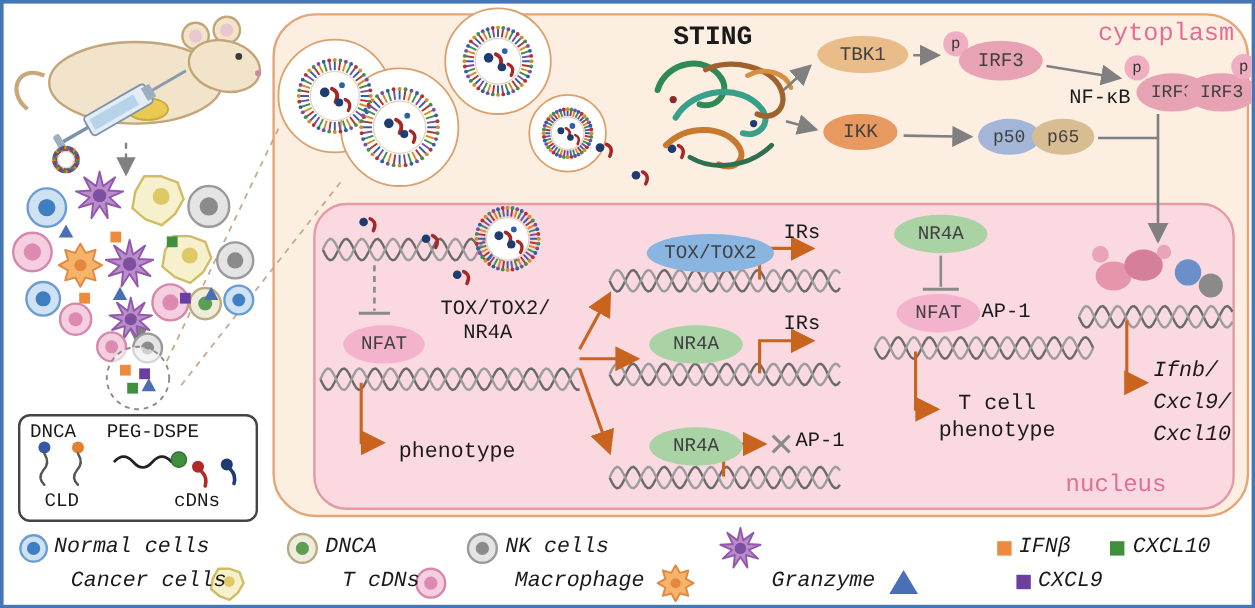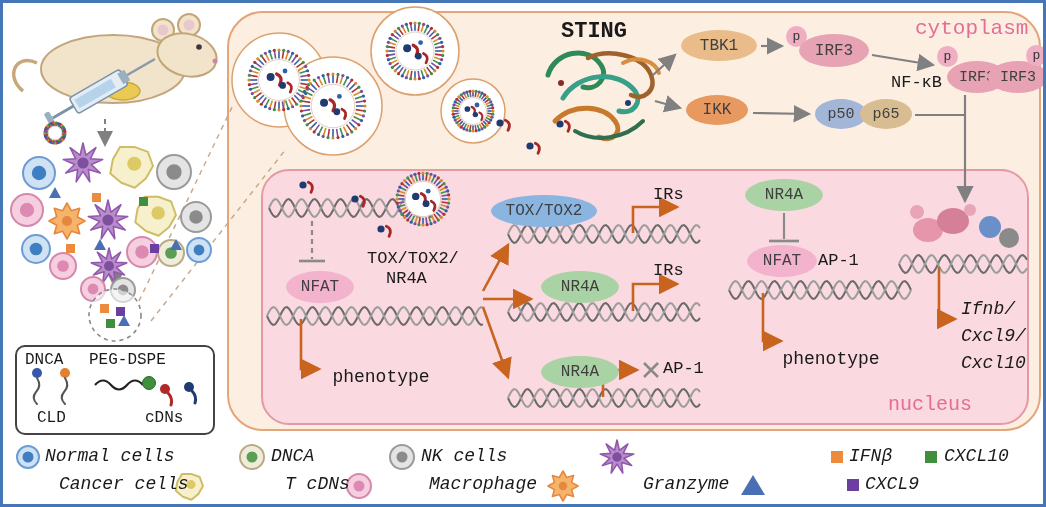--- a/index.html
+++ b/index.html
@@ -769,30 +769,31 @@
   <div class="pill s15" style="left: 985px; top: 58px; width: 60px; height: 32px; background: rgb(231, 163, 179);">IRF3</div>
   <div class="badge" style="left: 1023px; top: 42px; background: rgb(240, 174, 195);">p</div>
   <div class="txt s17" style="left:888px;top:70px">NF-κB</div>
   <div class="pill s15" style="left: 812px; top: 96px; width: 52px; height: 30px; background: rgb(163, 182, 216);">p50</div>
   <div class="pill s15" style="left: 857px; top: 96px; width: 52px; height: 30px; background: rgb(217, 189, 146);">p65</div>
   <div class="pill s16" style="left: 683px; top: 92px; width: 62px; height: 30px; background: rgb(232, 153, 95);">IKK</div>
 
   <div class="pill s16" style="left: 283px; top: 268px; width: 68px; height: 32px; background: rgb(243, 179, 205);">NFAT</div>
   <div class="txt s17" style="left:364px;top:246px">TOX/TOX2/</div>
   <div class="txt s17" style="left:383px;top:266px">NR4A</div>
-  <div class="pill s16" style="left: 488px; top: 192px; width: 106px; height: 32px; background: rgb(138, 181, 225); text-align: right;">TOX/TOX2</div>
+  <div class="pill s16" style="left: 536px; top: 192px; width: 106px; height: 32px; background: rgb(138, 181, 225); text-align: right;">TOX/TOX2</div>
   <div class="txt s17" style="left:650px;top:182px">IRs</div>
   <div class="pill s16" style="left: 538px; top: 268px; width: 78px; height: 32px; background: rgb(169, 211, 164);">NR4A</div>
   <div class="txt s17" style="left:650px;top:258px">IRs</div>
   <div class="pill s16" style="left: 538px; top: 353px; width: 78px; height: 32px; background: rgb(169, 211, 164);">NR4A</div>
   <div class="txt s17" style="left:660px;top:356px">AP-1</div>
   <div class="txt s18 ctr" style="left:322px;top:364px;width:112px">phenotype</div>
   <div class="pill s16" style="left: 742px; top: 176px; width: 78px; height: 32px; background: rgb(169, 211, 164);">NR4A</div>
   <div class="pill s16" style="left: 744px; top: 242px; width: 70px; height: 32px; background: rgb(243, 179, 205);">NFAT</div>
   <div class="txt s17" style="left:815px;top:248px">AP-1</div>
+  <div class="txt s18 ctr" style="left:772px;top:324px;width:112px">T cell</div>
   <div class="txt s18 ctr" style="left:772px;top:346px;width:112px">phenotype</div>
   <div class="txt s18 it" style="left:958px;top:296px">Ifnb/</div>
   <div class="txt s18 it" style="left:958px;top:323px">Cxcl9/</div>
   <div class="txt s18 it" style="left:958px;top:350px">Cxcl10</div>
   <div class="txt s20 pink" style="left:885px;top:390px">nucleus</div>
 
   <div class="txt s16" style="left:22px;top:348px">DNCA</div>
   <div class="txt s16" style="left:86px;top:348px">PEG-DSPE</div>
   <div class="txt s16" style="left:34px;top:406px">CLD</div>
   <div class="txt s16" style="left:142px;top:406px">cDNs</div>

